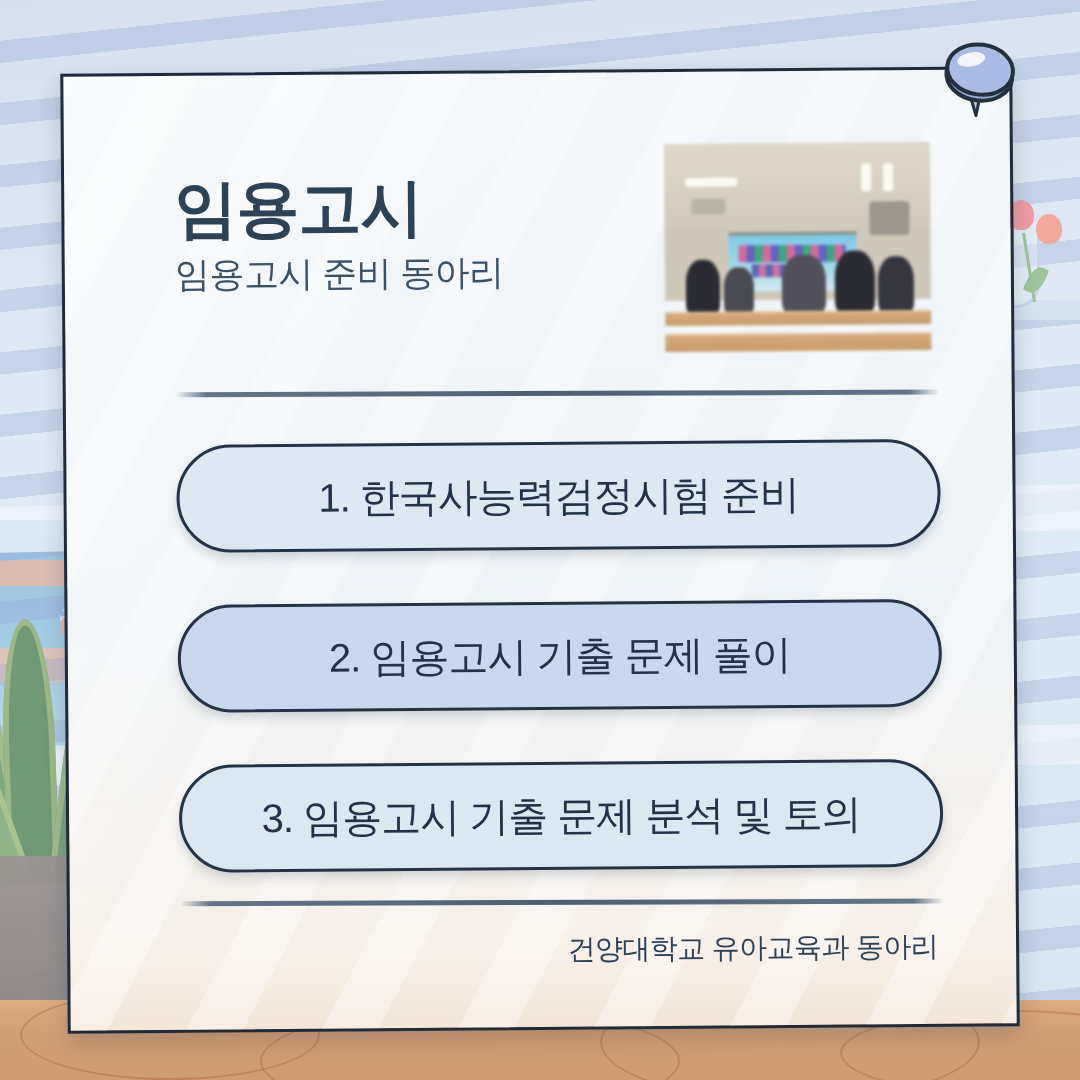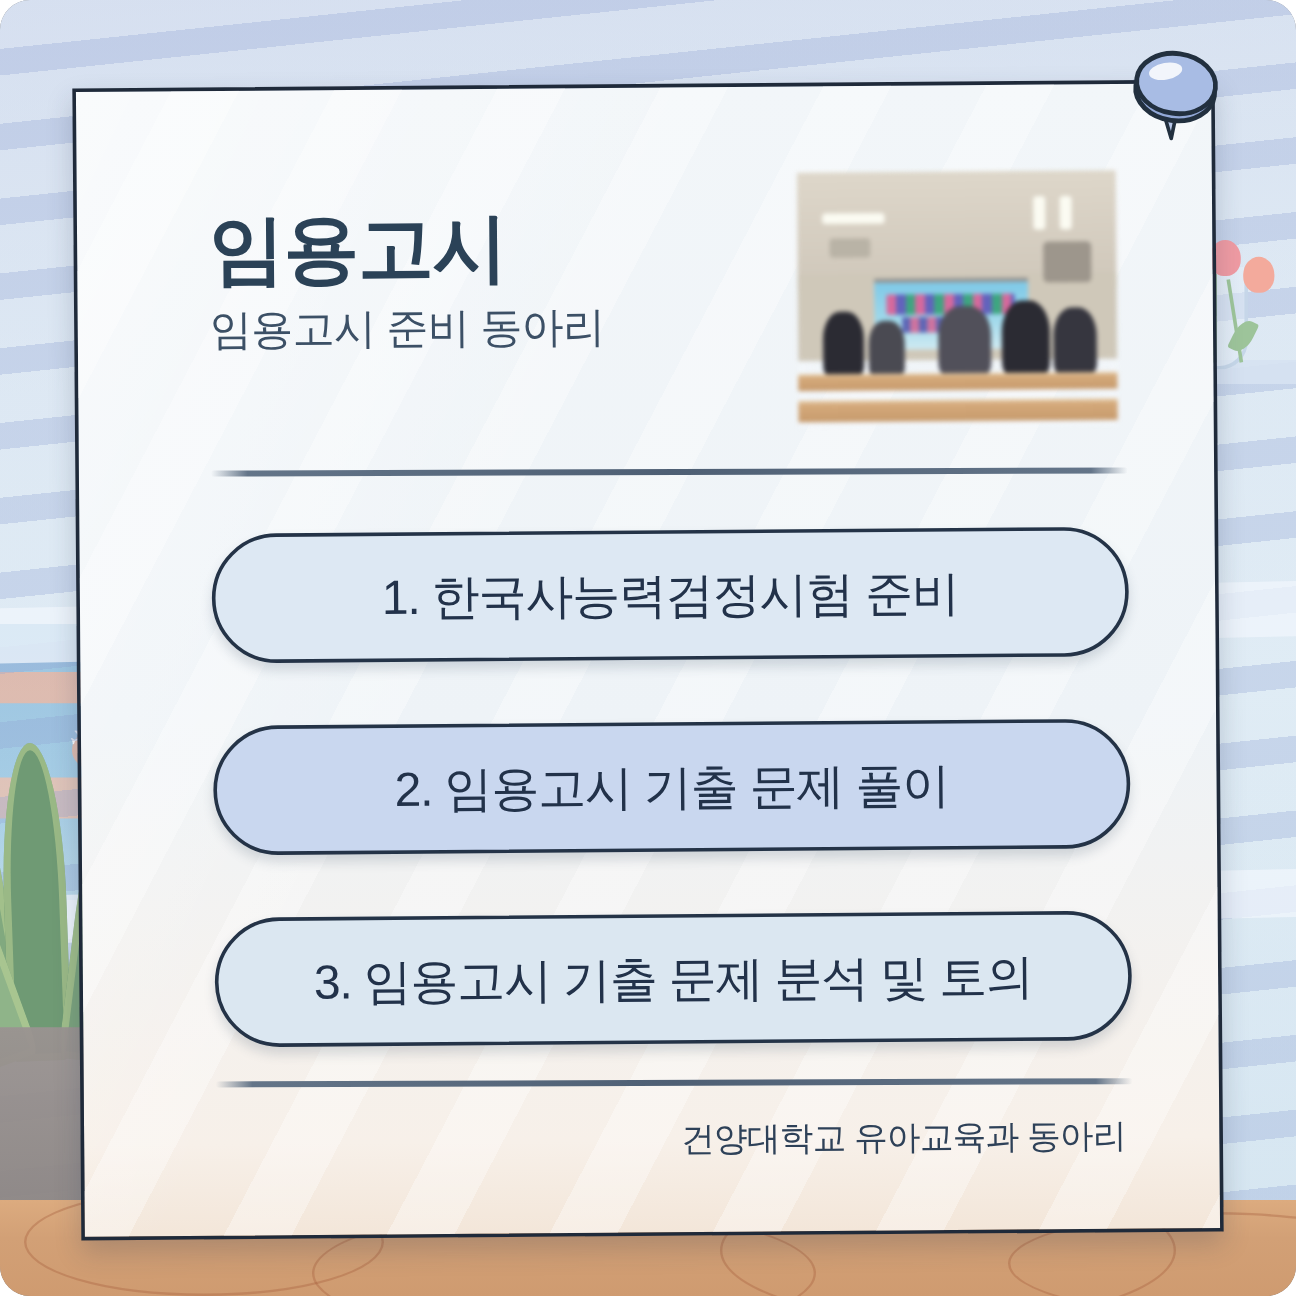--- a/index.html
+++ b/index.html
@@ -11,21 +11,20 @@
     overflow: hidden;
     font-family: "Liberation Sans", "DejaVu Sans", sans-serif;
   }
 
   #stage {
     position: relative;
     width: 1080px;
     height: 1080px;
     background: #737373;
     overflow: hidden;
-    border-radius: 25px;
   }
 
   
   .scene { position: absolute; inset: 0; }
 
   .wall {
     position: absolute;
     left: 0; top: 0; right: 0;
     height: 1010px;
     background: linear-gradient(175deg, #cfd9ec 0%, #d9e5f1 30%, #dceaf3 60%, #cfe2ee 100%);

